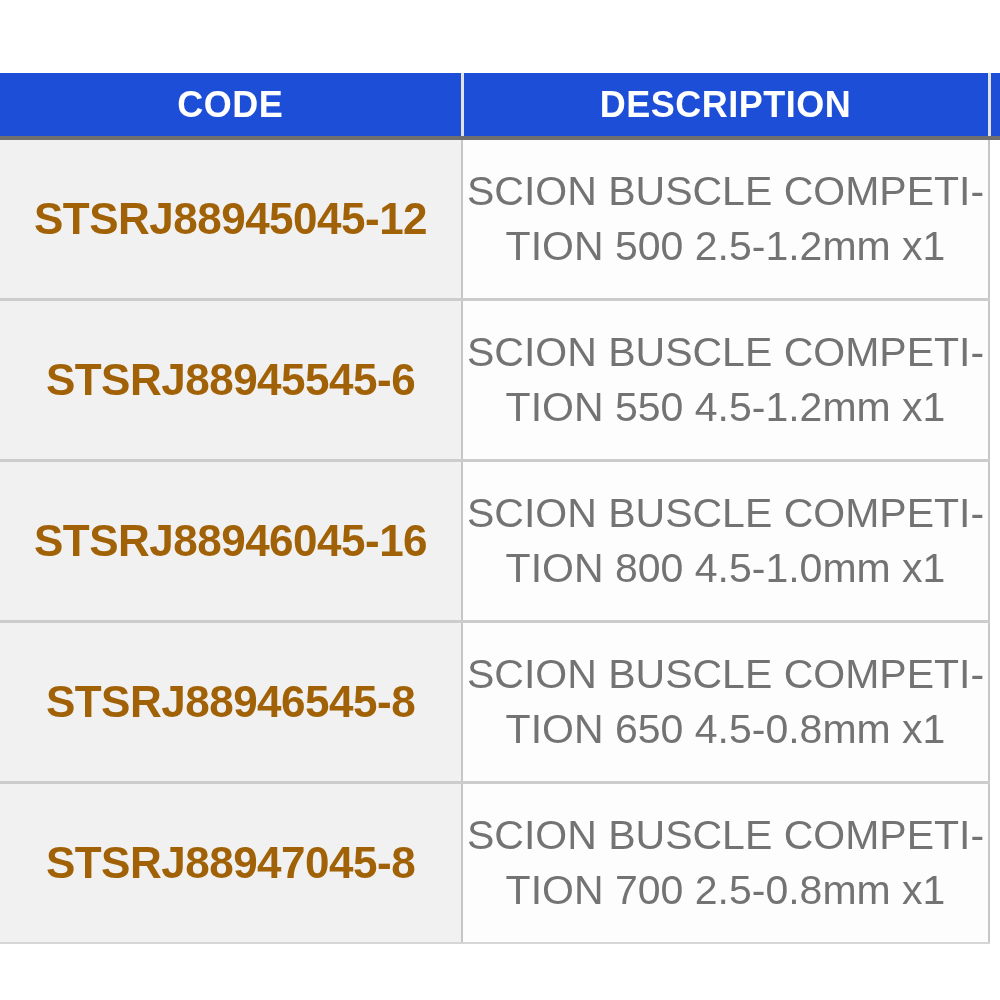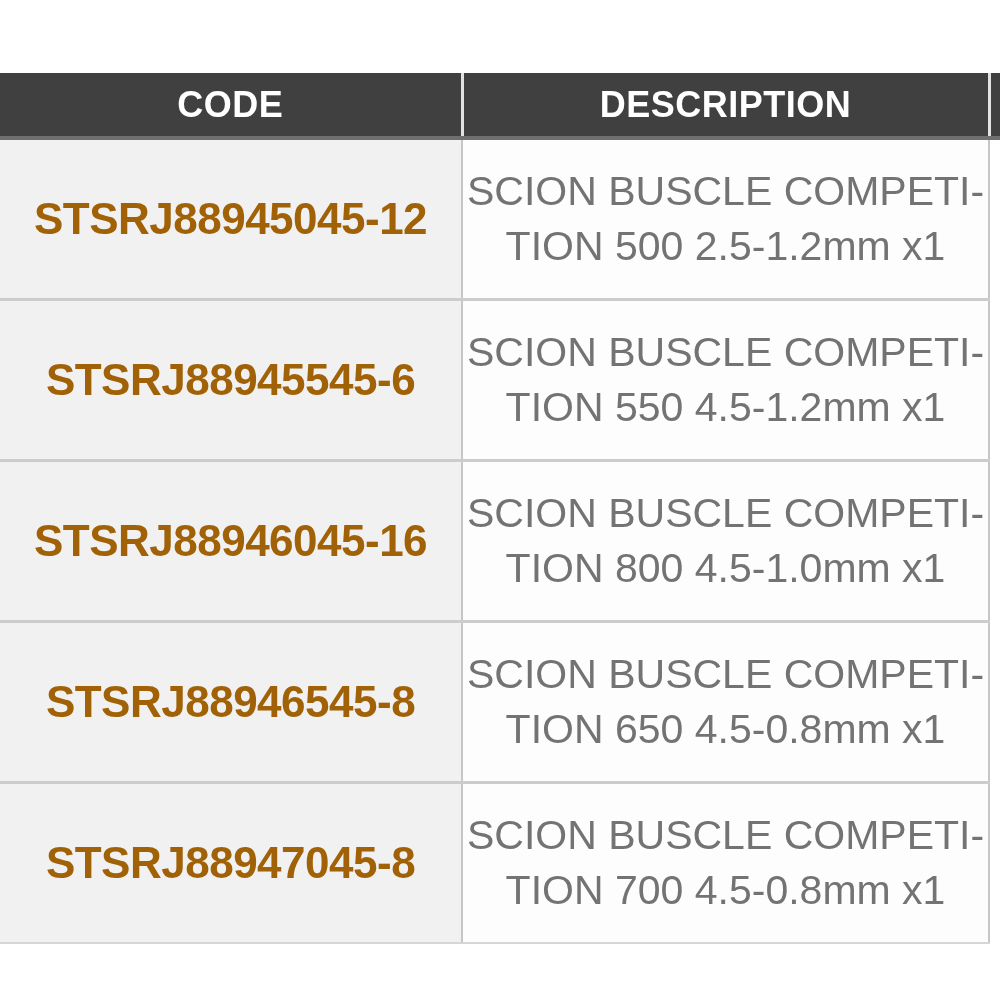--- a/index.html
+++ b/index.html
@@ -23,21 +23,21 @@
     left: 0;
     border-collapse: collapse;
     table-layout: fixed;
     width: 1012px; 
   }
   col.c-code   { width: 462px; }
   col.c-desc   { width: 527px; }
   col.c-sliver { width: 23px; }
 
   th {
-    background: #404040;
+    background: #1d4ed8;
     color: #ffffff;
     font-size: 36px;
     font-weight: bold;
     letter-spacing: 0.5px;
     height: 63px;
     text-align: center;
     vertical-align: middle;
     border-bottom: 4px solid #6f6f6f;
     border-right: 3px solid #e2e2e2;
     padding: 0;
@@ -123,19 +123,19 @@
         <td class="desc-cell">
           <div>SCION BUSCLE COMPETI-</div>
           <div>TION 650 4.5-0.8mm x1</div>
         </td>
         <td class="sliver-cell"></td>
       </tr>
       <tr class="last-row">
         <td class="code-cell">STSRJ88947045-8</td>
         <td class="desc-cell">
           <div>SCION BUSCLE COMPETI-</div>
-          <div>TION 700 4.5-0.8mm x1</div>
+          <div>TION 700 2.5-0.8mm x1</div>
         </td>
         <td class="sliver-cell"></td>
       </tr>
     </tbody>
   </table>
 </div>
 
 </body></html>

